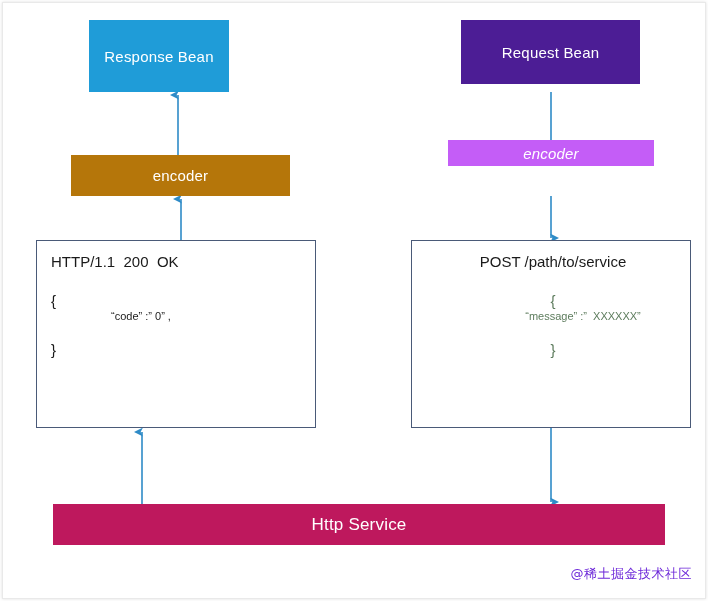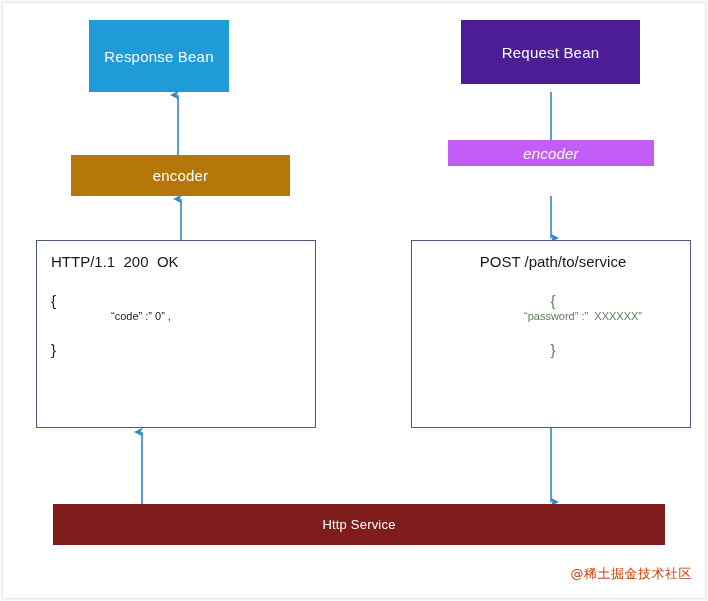--- a/index.html
+++ b/index.html
@@ -40,21 +40,21 @@
     letter-spacing: 0.2px;
     box-sizing: border-box;
     text-align: center;
     white-space: nowrap;
   }
 
   .node-response  { left: 89px;  top: 20px;  width: 140px; height: 72px;  background: #1F9CD8; }
   .node-request   { left: 461px; top: 20px;  width: 179px; height: 64px;  background: #4c1d95; }
   .node-decoder   { left: 71px;  top: 155px; width: 219px; height: 41px;  background: #B5760A; }
   .node-encoder   { left: 448px; top: 140px; width: 206px; height: 26px;  background: #C45DF7; font-style: italic; }
-  .node-service   { left: 53px;  top: 504px; width: 612px; height: 41px;  background: #7f1d1d; font-size: 13px; }
+  .node-service   { left: 53px;  top: 504px; width: 612px; height: 41px;  background: #be185d; font-size: 17px; }
 
   .msgbox {
     position: absolute;
     border: 1px solid #4a5a78;
     background: #ffffff;
     box-sizing: border-box;
     padding: 12px 10px 10px 10px;
   }
   .msgbox-response { left: 36px;  top: 240px; width: 280px; height: 188px; }
   .msgbox-request  { left: 411px; top: 240px; width: 280px; height: 188px; text-align: center; }
@@ -93,21 +93,21 @@
     width: 708px;
     height: 601px;
     pointer-events: none;
   }
 
   .watermark {
     position: absolute;
     right: 16px;
     bottom: 18px;
     font-size: 13px;
-    color: #c2410c;
+    color: #6d28d9;
     letter-spacing: 0.5px;
     font-family: "DejaVu Sans", sans-serif;
     white-space: nowrap;
   }
 </style>
 </head>
 <body>
 
 <div id="canvas">
 
@@ -157,19 +157,19 @@
   <div class="msgbox msgbox-response">
     <div class="msg-firstline ink-dark">HTTP/1.1  200  OK</div>
     <div class="msg-brace ink-dark">{</div>
     <div class="msg-body ink-dark">“code” :” 0” ,</div>
     <div class="msg-brace-close ink-dark">}</div>
   </div>
 
   <div class="msgbox msgbox-request">
     <div class="msg-firstline ink-dark">POST /path/to/service</div>
     <div class="msg-brace ink-green">{</div>
-    <div class="msg-body ink-green">“password” :”  XXXXXX”</div>
+    <div class="msg-body ink-green">“message” :”  XXXXXX”</div>
     <div class="msg-brace-close ink-green">}</div>
   </div>
 
   <div class="watermark">@稀土掘金技术社区</div>
 
 </div>
 
 </body></html>

